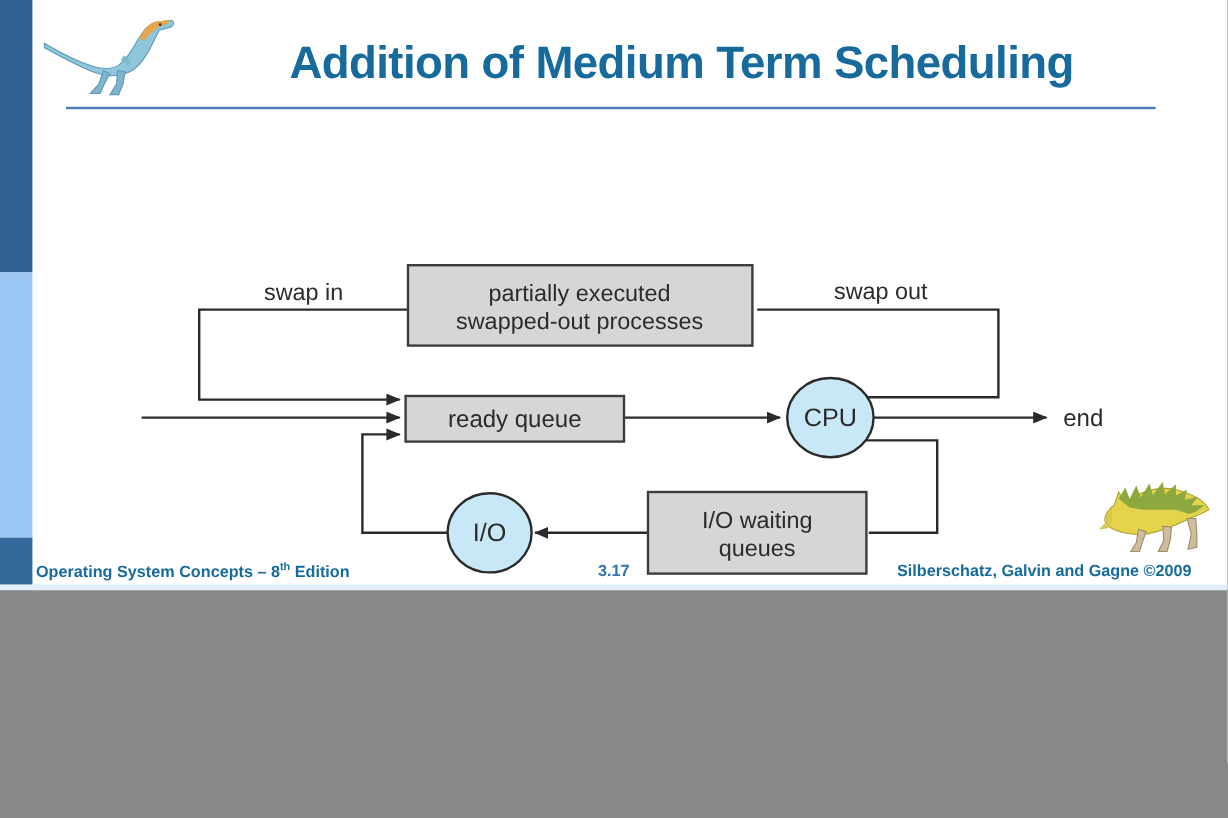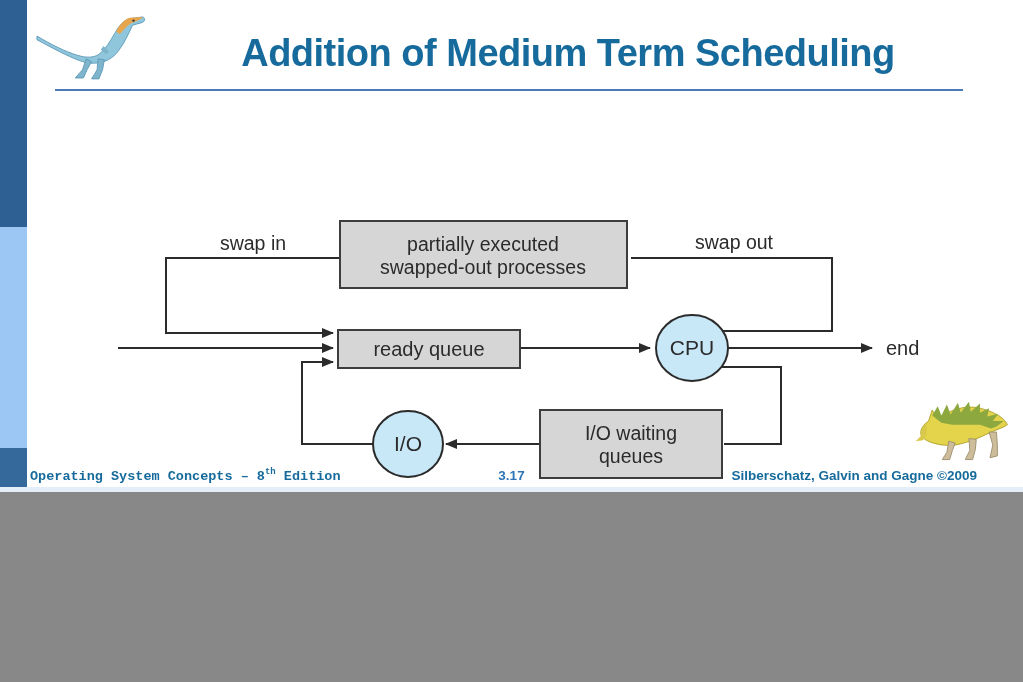--- a/index.html
+++ b/index.html
@@ -30,29 +30,29 @@
   
   .diagram { position:absolute; left:0; top:0; width:1023px; height:682px; }
   .diagram text {
     font-family:"Liberation Sans", sans-serif;
     fill:#2b2b2b;
   }
 
   
   .footer-left {
     position:absolute; left:30px; bottom:9px;
-    font-size:13.5px; font-weight:bold; color:#176B9C;font-family:Liberation Mono, monospace;
+    font-size:13.5px; font-weight:bold; color:#176B9C;
   }
   .footer-left sup { font-size:9px; }
   .footer-page {
     position:absolute; left:0; right:0; bottom:9px; text-align:center;
     font-size:13.5px; font-weight:bold; color:#2E74B5;
   }
   .footer-right {
-    position:absolute; right:46px; bottom:9px;
+    position:absolute; right:30px; bottom:9px;
     font-size:13.5px; font-weight:bold; color:#176B9C;
   }
   .mascot { position:absolute; right:8px; bottom:26px; width:105px; height:78px; }
 </style>
 </head>
 <body>
 
 <div class="slide">
 
   <div class="band top"></div>

